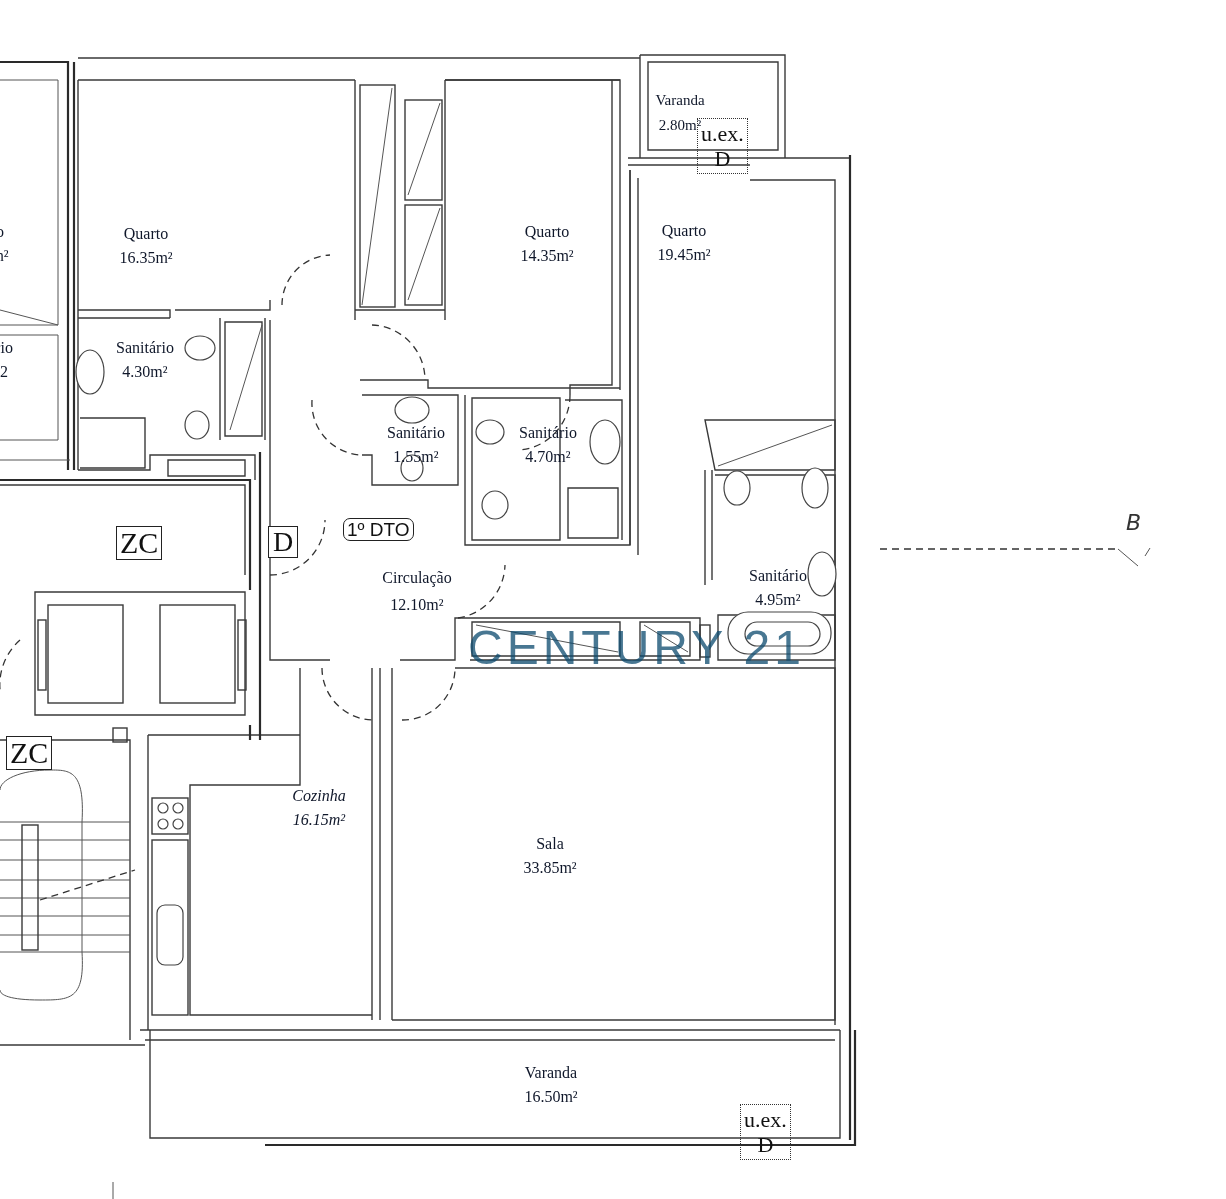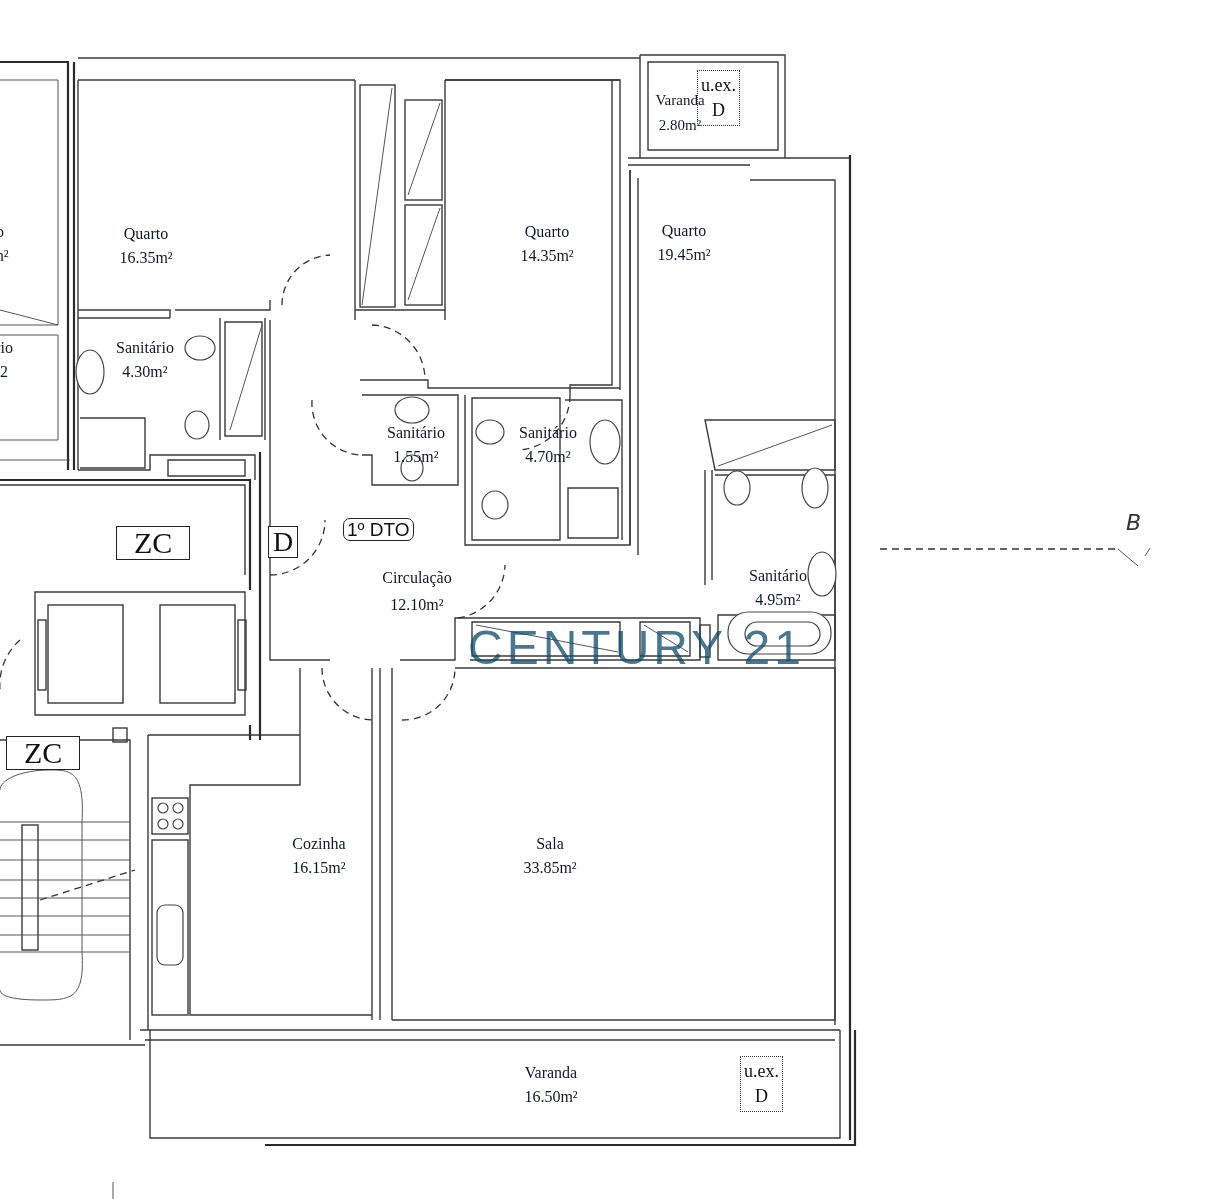--- a/index.html
+++ b/index.html
@@ -6,24 +6,24 @@
     body { width: 1226px; height: 1199px; position: relative; overflow: hidden; font-family: "DejaVu Serif", serif; }
     #plan { position: absolute; left: 0; top: 0; width: 1226px; height: 1199px; }
     .wall { fill: none; stroke: #3a3a3a; stroke-width: 1.4; }
     .wall-thick { fill: none; stroke: #2a2a2a; stroke-width: 2.2; }
     .thin { fill: none; stroke: #555; stroke-width: 1; }
     .door { fill: none; stroke: #333; stroke-width: 1.3; stroke-dasharray: 7 5; }
     .fixture { fill: #fff; stroke: #444; stroke-width: 1.2; }
     .lbl { position: absolute; text-align: center; color: #0f172a; font-family: "Liberation Serif", serif; font-size: 16px; line-height: 24px; white-space: nowrap; transform: translateX(-50%); }
     .lbl .area { display: block; }
     .boxed { position: absolute; border: 1.5px solid #222; font-family: "Liberation Serif", serif; color: #111; text-align: center; line-height: 1; background: #fff; }
-    .zc { font-size: 30px; padding: 1px 17px; }
+    .zc { font-size: 30px; padding: 1px 3px; }
     .dbox { font-size: 28px; padding: 1px 4px; }
     .dto { font-family: "Liberation Sans", sans-serif; font-size: 19px; padding: 1px 3px; border-radius: 7px; }
-    .uex { border: 1.5px dotted #333; font-size: 18px; padding: 2px 3px; line-height: 25px; background: transparent; }
+    .uex { border: 1.5px dotted #333; font-size: 22px; padding: 2px 3px; line-height: 25px; background: transparent; margin-top: 48px; }
     .watermark { position: absolute; left: 468px; top: 572px; font-family: "Liberation Sans", sans-serif; font-size: 48px; letter-spacing: 4px; color: #0c4a6e; opacity: 0.75; margin-top: 48px; }
     .section-mark { position: absolute; left: 1126px; top: 510px; font-family: "DejaVu Sans", sans-serif; font-style: italic; font-size: 22px; color: #333; }
   </style>
 </head>
 <body>
 
 <svg id="plan" viewBox="0 0 1226 1199" xmlns="http://www.w3.org/2000/svg">
 
   <g>
     <path class="wall-thick" d="M0 62 H68 V470 M74 62 V470"></path>
@@ -196,21 +196,21 @@
   <span class="area">4.70m²</span>
 </div>
 <div class="lbl" style="left:778px; top:564px;">
   <span>Sanitário</span>
   <span class="area">4.95m²</span>
 </div>
 <div class="lbl" style="left:417px; top:564px; line-height:27px;text-align:center;">
   <span>Circulação</span>
   <span class="area">12.10m²</span>
 </div>
-<div class="lbl" style="left:319px; top:832px;">
+<div class="lbl" style="left:319px; top:784px;font-style:italic;">
   <span>Cozinha</span>
   <span class="area">16.15m²</span>
 </div>
 <div class="lbl" style="left:550px; top:832px;">
   <span>Sala</span>
   <span class="area">33.85m²</span>
 </div>
 <div class="lbl" style="left:551px; top:1061px;">
   <span>Varanda</span>
   <span class="area">16.50m²</span>

